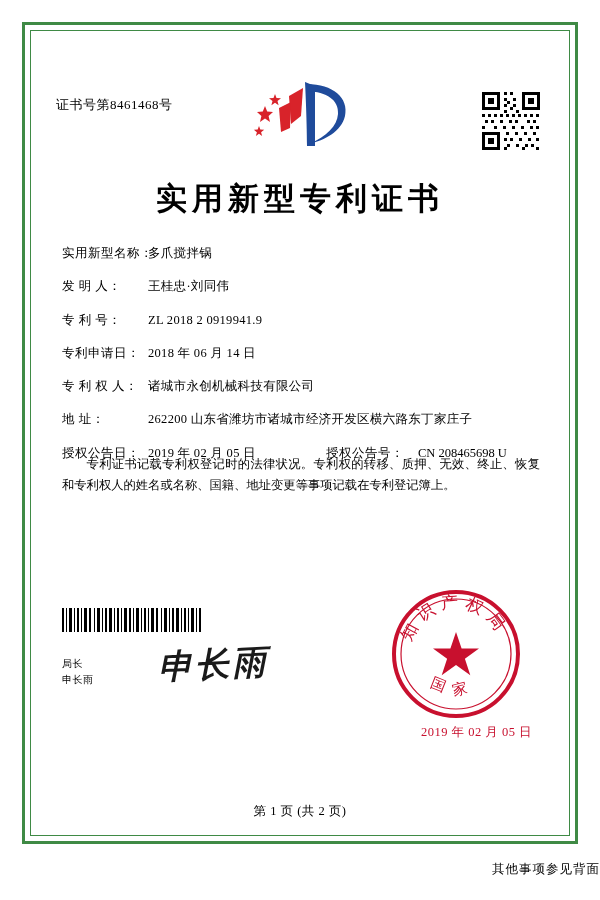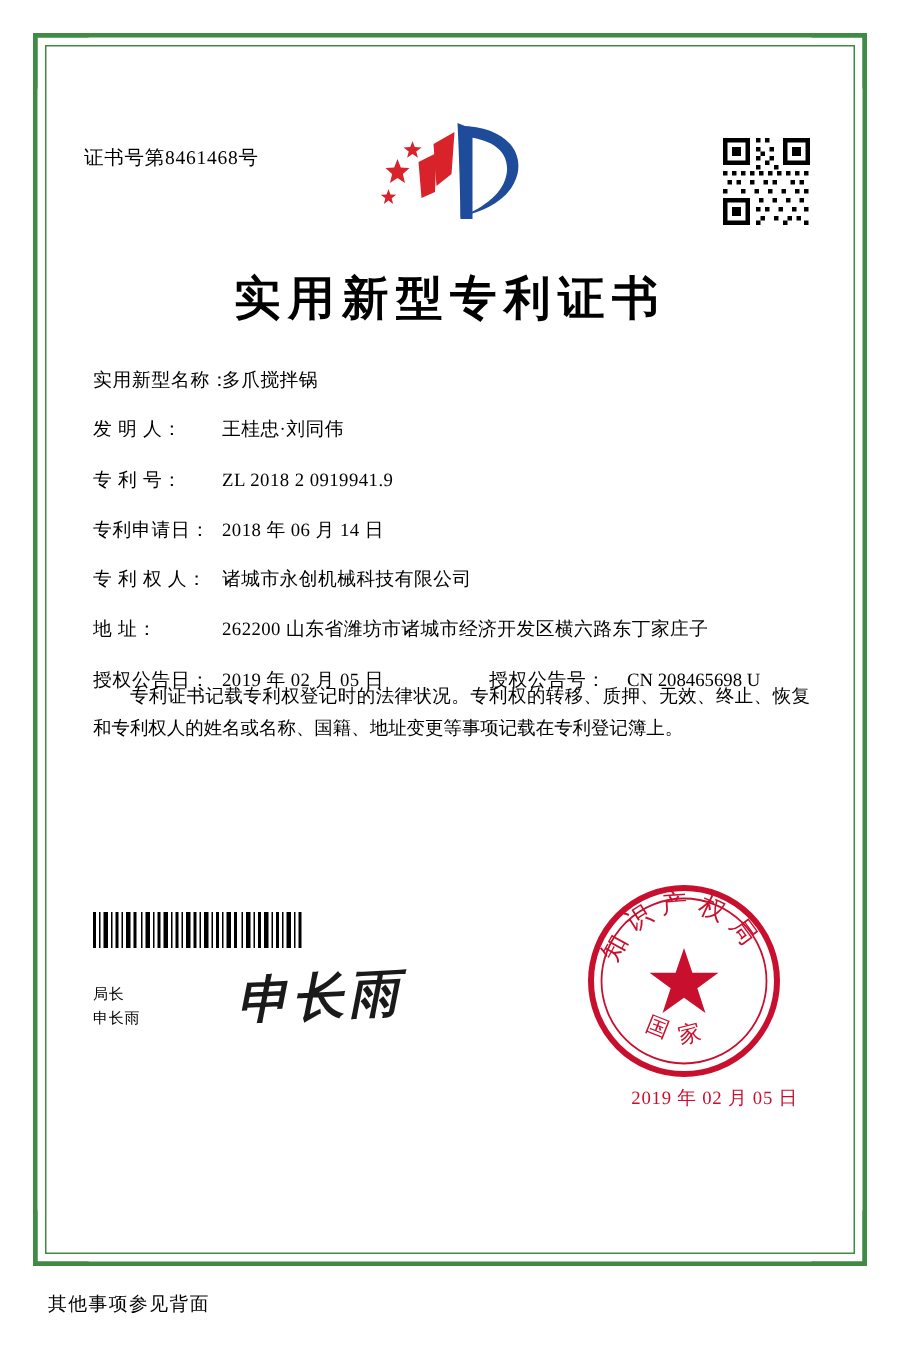--- a/index.html
+++ b/index.html
@@ -207,21 +207,21 @@
     bottom: 4px;
     text-align: center;
     font-size: 12.5px;
     letter-spacing: 0.5px;
   }
   .footnote {
     position: absolute;
     left: 0;
     right: 0;
     bottom: 22px;
-    text-align: left;
+    text-align: right;
     font-size: 12.5px;
     letter-spacing: 1px;
     padding-left: 32px;
   }
 </style>
 </head>
 <body>
 
 <div class="page">
 
@@ -422,18 +422,19 @@
           <textPath href="#arcTop" startOffset="8%">知识产权局</textPath>
         </text>
         <text font-family="Liberation Serif, serif" font-size="15" fill="#c8102e" letter-spacing="10">
           <textPath href="#arcBottom" startOffset="28%">国家</textPath>
         </text>
       </svg>
     </div>
 
     <div class="seal-date">2019 年 02 月 05 日</div>
 
+    <div class="page-num">第 1 页 (共 2 页)</div>
 
   </div>
 
   <div class="footnote">其他事项参见背面</div>
 
 </div>
 
 </body></html>

